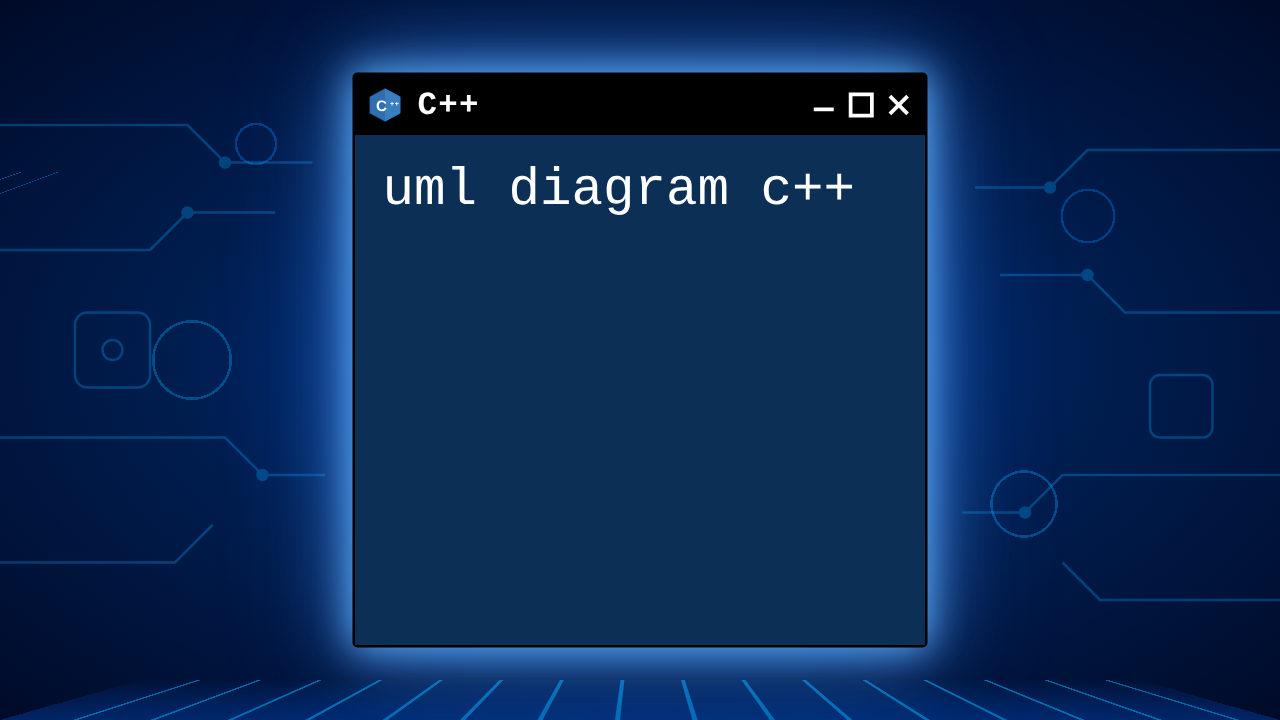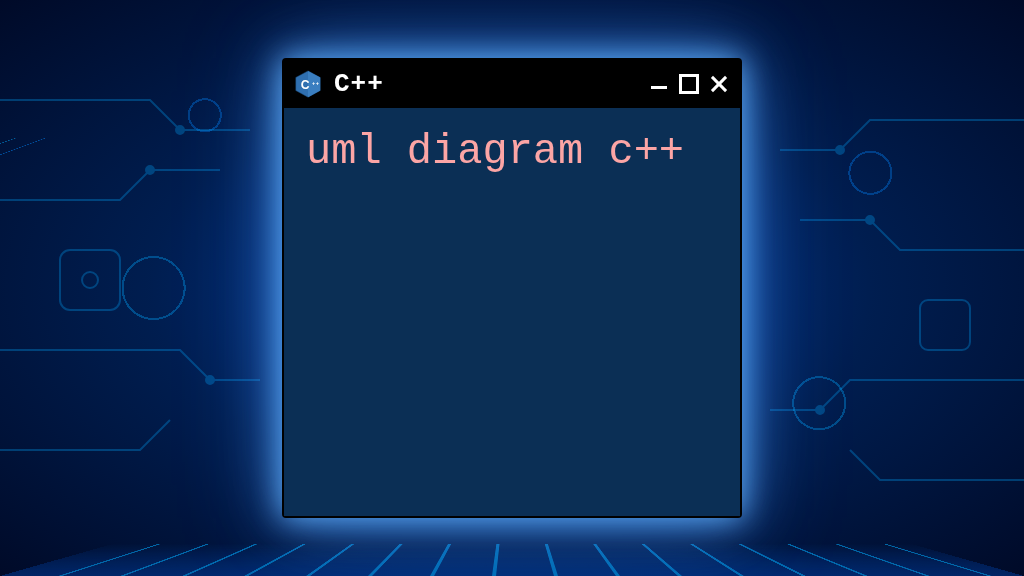--- a/index.html
+++ b/index.html
@@ -160,21 +160,21 @@
     .ctrl.close::before { transform: translate(-50%,-50%) rotate(45deg); }
     .ctrl.close::after  { transform: translate(-50%,-50%) rotate(-45deg); }
 
     .window-body {
       flex: 1;
       padding: 18px 22px;
       background: #0b2f55;
     }
 
     .body-text {
-      color: #fca5a5;
+      color: #ffffff;
       font-size: 42px;
       line-height: 1.25;
       white-space: pre-line;
       font-family: 'Consolas', 'Liberation Mono', 'Courier New', monospace;
       font-weight: 400;
     }
 
     
     .floor {
       position: absolute;

